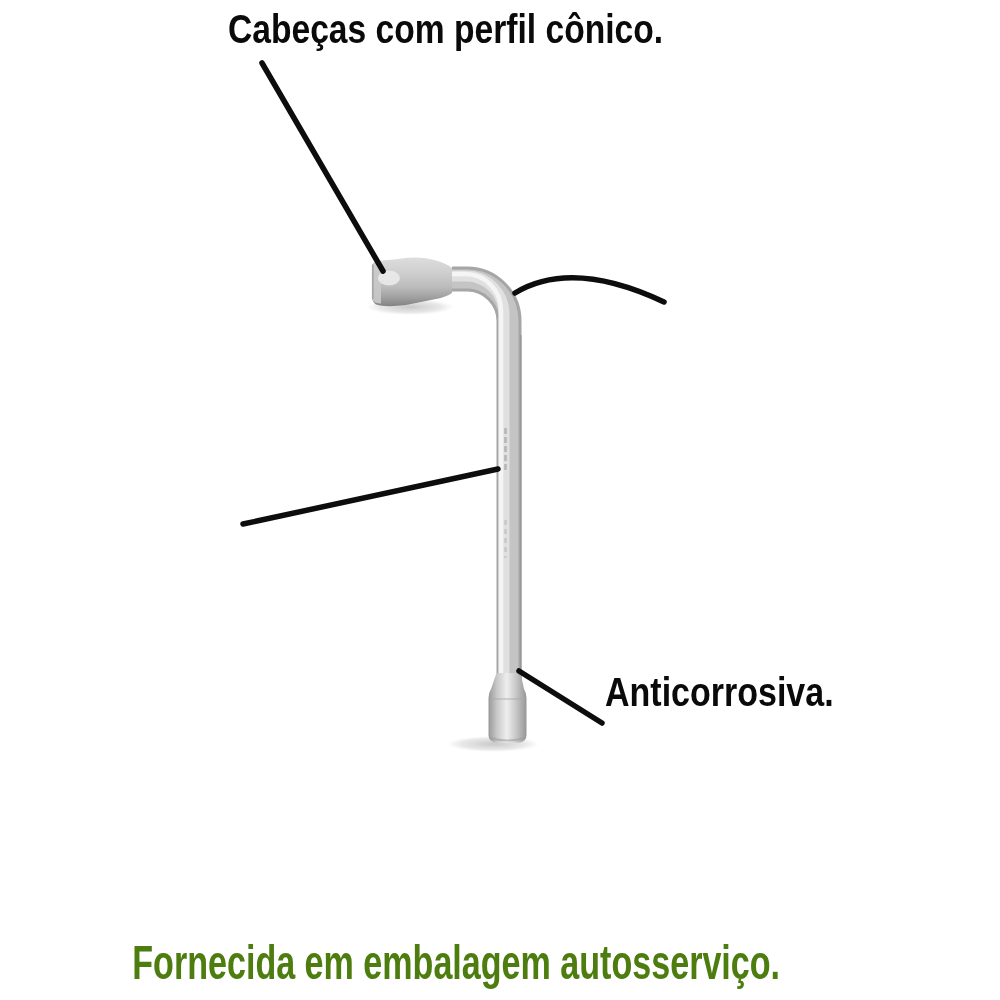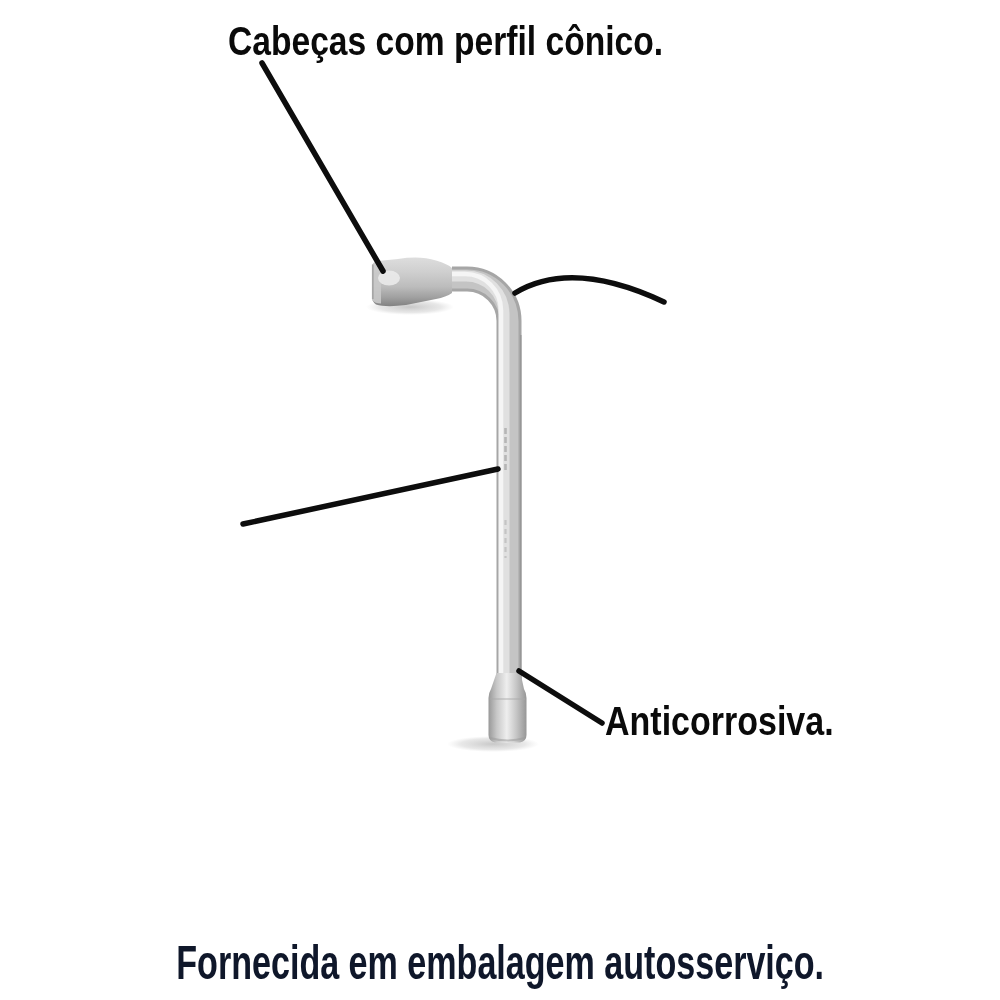--- a/index.html
+++ b/index.html
@@ -13,34 +13,32 @@
   .art{
     position:absolute;left:0;top:0;width:1000px;height:1000px;
   }
   .note{
     position:absolute;
     color:#0a0a0a;
     font-weight:bold;
     font-size:40px;
     line-height:47px;
     white-space:nowrap;
-    margin-top:12px;
   }
   .note .sx{
     display:inline-block;
     transform:scaleX(var(--sx,0.84));
     transform-origin:left top;
   }
   .note .line{display:block;white-space:nowrap;}
   .footer-note{
     position:absolute;
     left:0;right:0;
     top:937px;
-    text-align:center;
-    color:#0f172a;
+    color:#4d7c0f;
     font-weight:bold;
     font-size:48px;
     line-height:52px;
     white-space:nowrap;
   }
   .footer-note .sx{
     display:inline-block;
     transform:scaleX(0.71);
     transform-origin:center top;
   }
@@ -128,21 +126,21 @@
       <path d="M 519 671 L 602 723"></path>
     </g>
   </svg>
 
   <div class="note" style="top:6px;left:228px">
     <span class="sx" style="--sx:0.84">Cabeças com perfil cônico.</span>
   </div>
 
 
 
-  <div class="note" style="top:686px;left:605px">
+  <div class="note" style="top:669px;left:605px">
     <span class="sx" style="--sx:0.85">Anticorrosiva.</span>
   </div>
 
   <div class="footer-note">
     <span class="sx">Fornecida em embalagem autosserviço.</span>
   </div>
 
 </div>
 
 </body></html>

